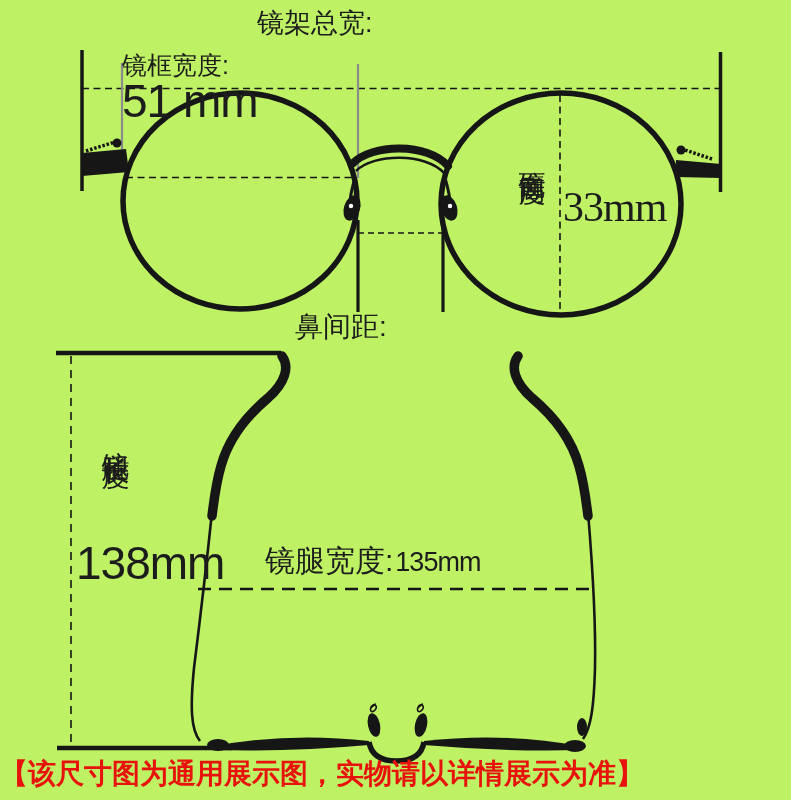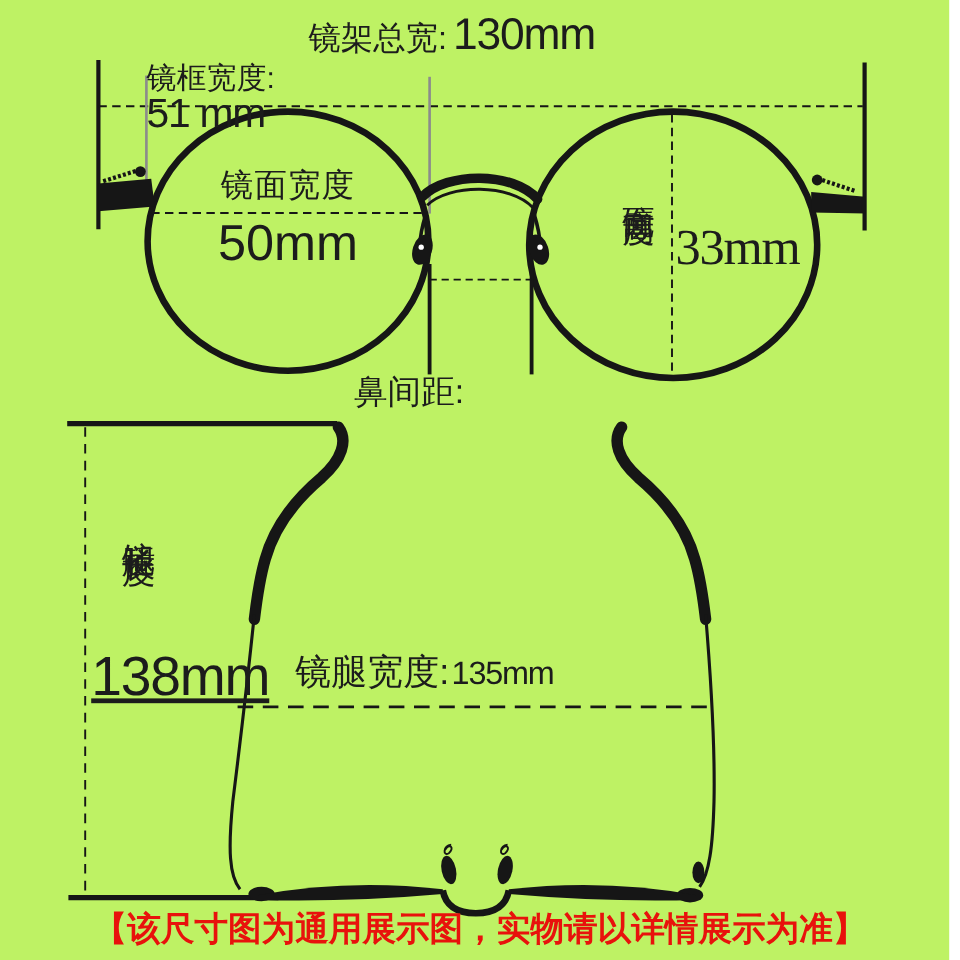--- a/index.html
+++ b/index.html
@@ -11,43 +11,43 @@
   .lbl{position:absolute;white-space:nowrap;display:flex;align-items:baseline;line-height:1;}
   .cn{font-size:27px;font-weight:500;}
   .num{font-size:38px;font-weight:400;letter-spacing:-1px;}
   
   .title{left:257px;top:10px;}
   .title .cn{font-size:27px;}
   .title .num{font-size:37px;margin-left:5px;}
   
   .frame-width{left:120px;top:53px;flex-direction:column;}
   .frame-width .cn{font-size:25px;}
-  .frame-width .num{font-size:34px;margin-left:2px;}
+  .frame-width .num{font-size:46px;margin-left:2px;}
   
   .lens-width{left:135px;top:141px;width:210px;display:block;text-align:center;}
   .lens-width .l1{font-size:27px;font-weight:500;letter-spacing:1px;}
   .lens-width .l2{font-size:42px;margin-top:14px;letter-spacing:0;}
   
   .lens-height-v{left:518px;top:150px;writing-mode:vertical-rl;text-orientation:upright;
                  font-size:27px;font-weight:500;letter-spacing:2px;display:block;}
   .lens-height-num{left:563px;top:186px;font-size:42px;letter-spacing:-1px;font-family:Liberation Serif, serif;}
   
   .nose{left:295px;top:313px;}
   .nose .cn{font-size:28px;}
   .nose .num{font-size:38px;margin-left:2px;}
   
   .temple-len-v{left:101px;top:429px;writing-mode:vertical-rl;text-orientation:upright;
                 font-size:28px;font-weight:500;letter-spacing:3px;display:block;}
-  .temple-len-num{left:76px;top:540px;font-size:46px;letter-spacing:-1px;text-decoration:underline;}
+  .temple-len-num{left:76px;top:540px;font-size:46px;letter-spacing:-1px;}
   
-  .temple-width{left:246px;top:546px;justify-content:space-between;}
+  .temple-width{left:265px;top:546px;justify-content:space-between;}
   .temple-width .cn{font-size:30px;}
   .temple-width .num{font-size:27px;margin-left:2px;}
   
-  .disclaimer{left:0;top:760px;width:800px;display:block;text-align:center;
+  .disclaimer{left:0;top:760px;width:800px;display:block;
               font-size:28px;font-weight:600;}
 </style>
 </head>
 <body>
 
 <div id="stage">
 
   <svg id="artwork" viewBox="0 0 800 800">
 
     <line x1="82" y1="50" x2="82" y2="191" stroke="#161616" stroke-width="3.5"></line>
@@ -107,32 +107,27 @@
     <path d="M369,742 C371,754 380,761 396.5,761 C413,761 422,754 424,742" fill="none" stroke="#161616" stroke-width="5.5"></path>
 
     <ellipse cx="374" cy="725" rx="6" ry="12" transform="rotate(-12 374 725)" fill="#161616"></ellipse>
     <ellipse cx="421" cy="725" rx="6" ry="12" transform="rotate(12 421 725)" fill="#161616"></ellipse>
     <path d="M371,708 C375,702 379,707 374,711 C369,714 369,705 376,704" fill="none" stroke="#161616" stroke-width="1.6"></path>
     <path d="M418,708 C422,702 426,707 421,711 C416,714 416,705 423,704" fill="none" stroke="#161616" stroke-width="1.6"></path>
   </svg>
 
   <div class="lbl title">
     <span class="cn">镜架总宽:</span>
-    <span class="num">130mm</span>
   </div>
 
   <div class="lbl frame-width">
     <span class="cn">镜框宽度:</span>
     <span class="num">51 mm</span>
   </div>
 
-  <div class="lbl lens-width">
-    <div class="l1">镜面宽度</div>
-    <div class="l2">50mm</div>
-  </div>
 
   <div class="lbl lens-height-v">镜面高度</div>
   <div class="lbl lens-height-num">33mm</div>
 
   <div class="lbl nose">
     <span class="cn">鼻间距:</span>
   </div>
 
   <div class="lbl temple-len-v">镜腿长度</div>
   <div class="lbl temple-len-num">138mm</div>

